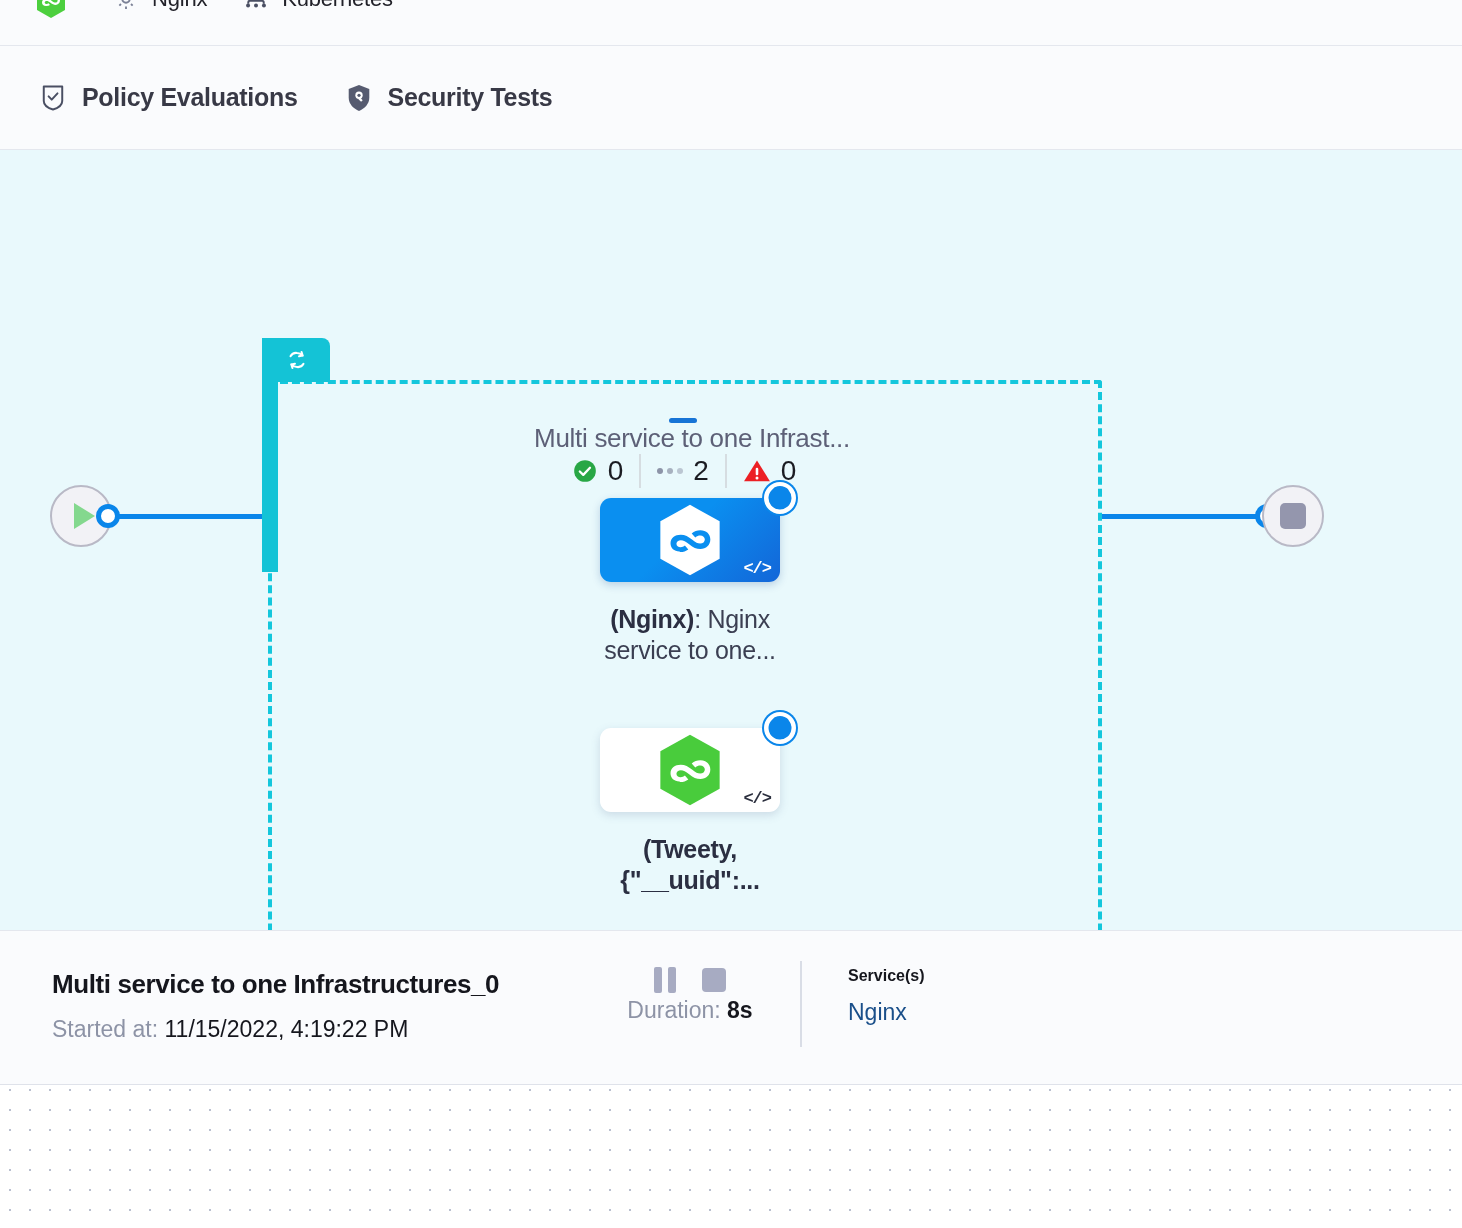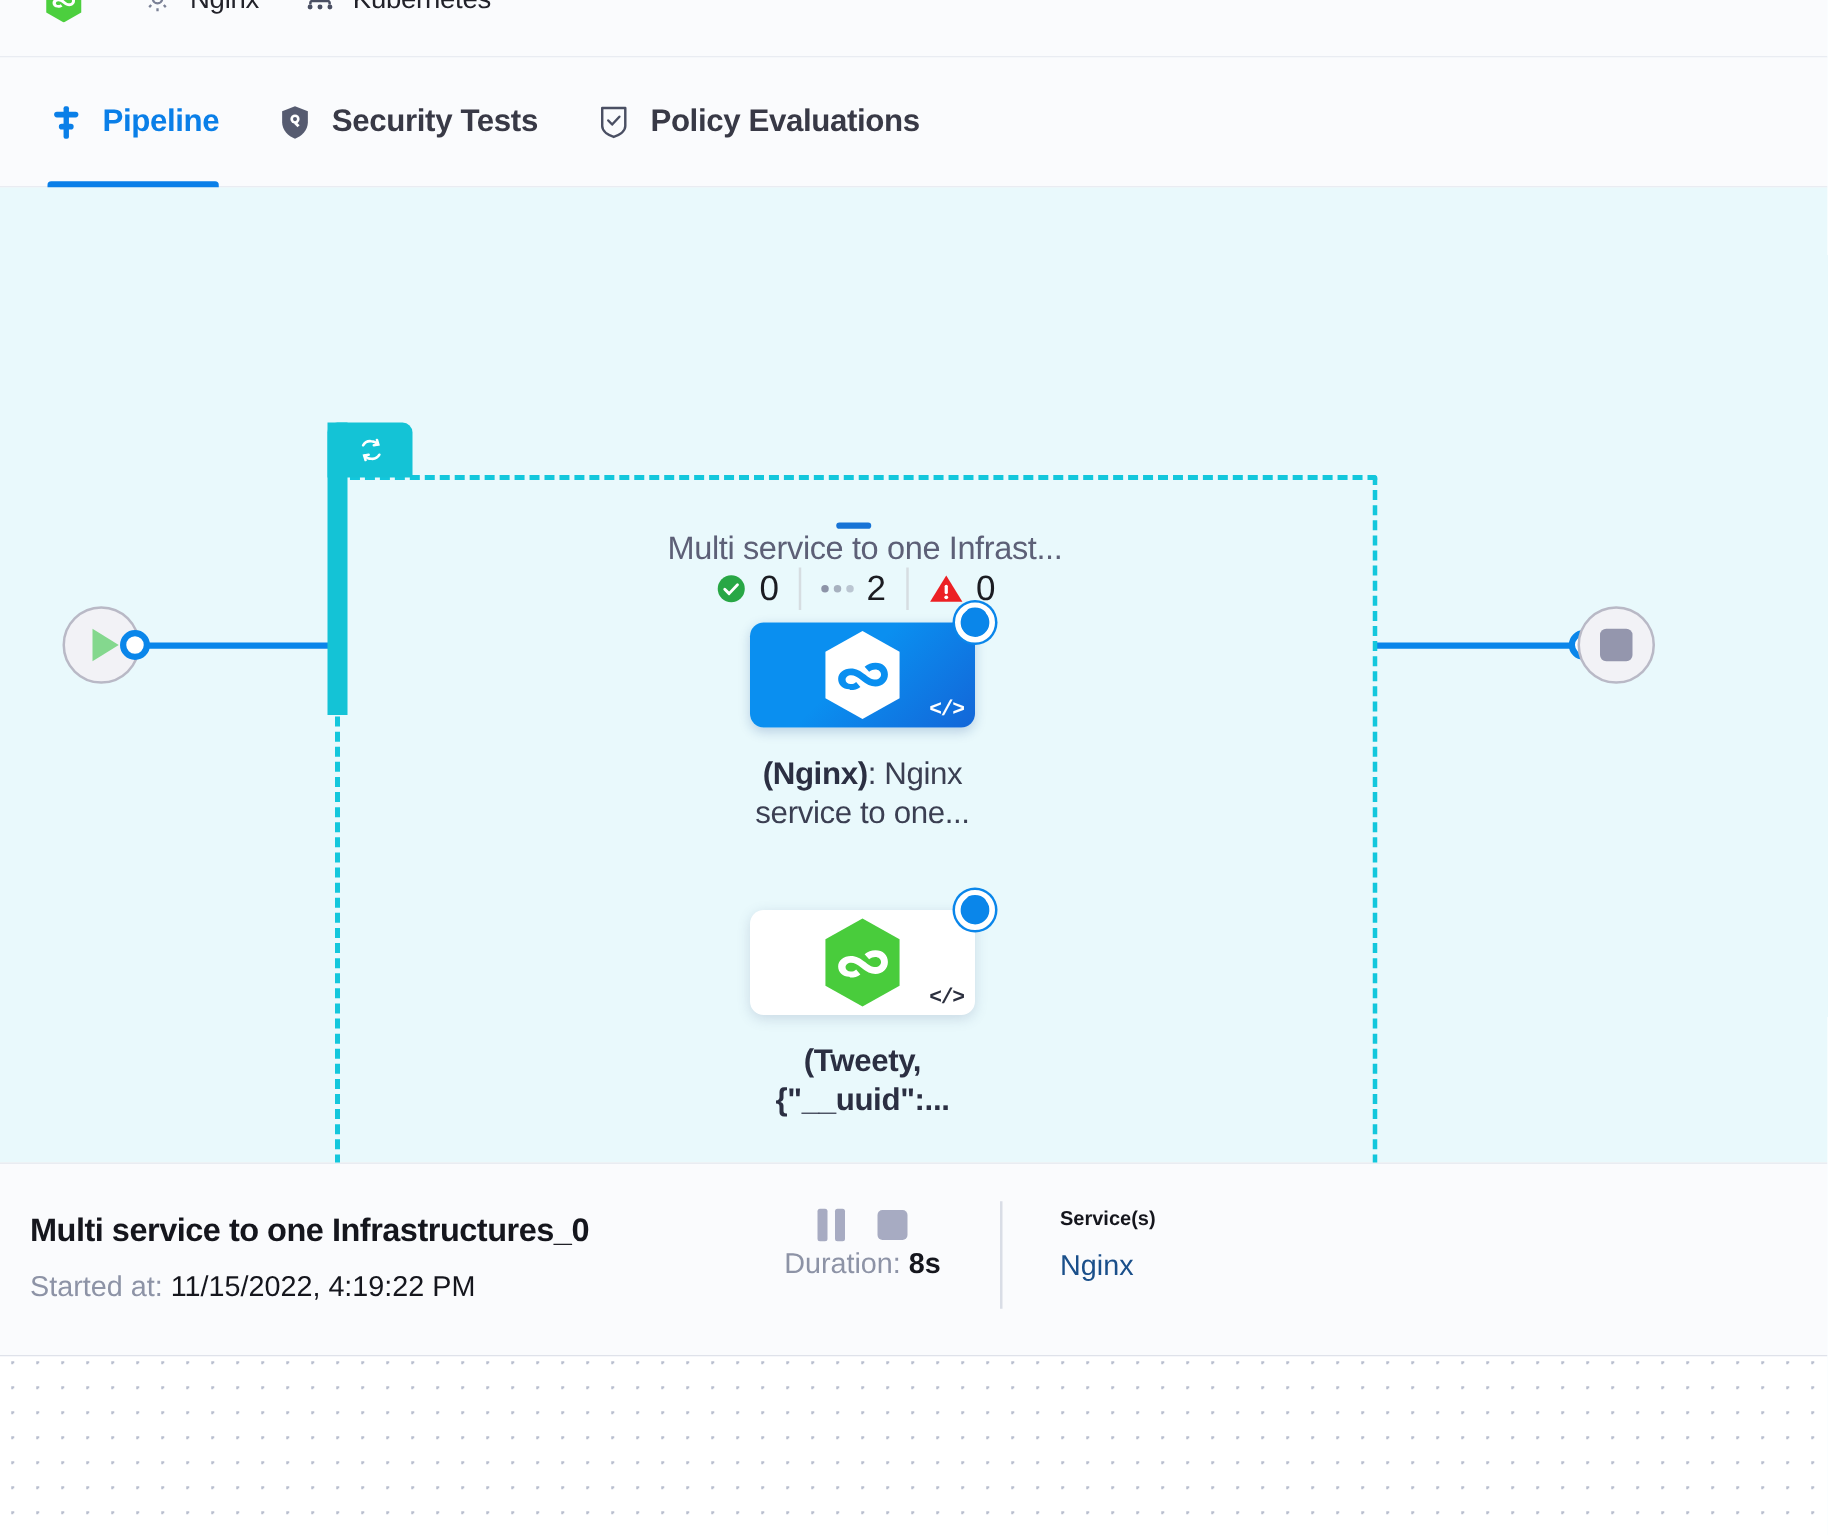--- a/index.html
+++ b/index.html
@@ -163,21 +163,21 @@
   .svc-label.allbold { font-weight: 700; color: #2b2f42; }
 
   
   .detail {
     position: absolute; left: 0; top: 930px; width: 1462px; height: 155px;
     background: #fafbfd;
     border-top: 1px solid #e4e7ee;
     border-bottom: 1px solid #dfe2ea;
     display: flex; align-items: flex-start; overflow: hidden;
   }
-  .d-left { padding: 38px 0 0 24px; width: 580px; flex: 0 0 auto; }
+  .d-left { padding: 38px 0 0 52px; width: 580px; flex: 0 0 auto; }
   .d-title {
     font-size: 26px; font-weight: 700; color: #15161d; letter-spacing: -0.4px;
     white-space: nowrap;
   }
   .d-sub { margin-top: 16px; font-size: 23px; color: #15161d; white-space: nowrap; }
   .d-sub .lbl { color: #8d93a6; }
 
   .d-mid { padding-top: 36px; width: 220px; flex: 0 0 auto; text-align: center; }
   .playctl { display: flex; align-items: center; justify-content: center; gap: 26px; }
   .pause-ico { display: flex; gap: 6px; }
@@ -238,52 +238,42 @@
           <circle cx="12" cy="17.6" r="1.7" fill="#4a4f63" stroke="none"></circle>
           <circle cx="18.8" cy="17.6" r="1.7" fill="#4a4f63" stroke="none"></circle>
         </svg>
       </span>
       <span class="crumb-label">Kubernetes</span>
     </div>
   </div>
 
   <div class="tabbar">
 
-    <div class="tab active">
+
+
+    <div class="tab">
       <span class="tab-ico">
-        <svg width="26" height="28" viewBox="0 0 24 26" fill="#0a7fe8">
-          <rect x="10" y="1" width="4" height="24" rx="1.4"></rect>
-          <rect x="3" y="5" width="18" height="4.2" rx="2.1"></rect>
-          <rect x="6.5" y="14" width="11" height="4.2" rx="2.1"></rect>
-        </svg>
-      </span>
-      <span class="tab-label">Pipeline</span>
-    </div>
-
+        <svg width="28" height="30" viewBox="0 0 24 26" fill="none" stroke="#4a4f63" stroke-width="1.7" stroke-linecap="round" stroke-linejoin="round">
+          <path d="M4 3h16v12.5c0 3.8-4.6 6.4-8 7.5-3.4-1.1-8-3.7-8-7.5V3z"></path>
+          <path d="M8.2 11.6l2.7 2.8 5-5.4"></path>
+        </svg>
+      </span>
+      <span class="tab-label">Policy Evaluations</span>
+    </div>
 
     <div class="tab">
       <span class="tab-ico">
         <svg width="26" height="30" viewBox="0 0 24 26" fill="#565b70">
           <path d="M12 1L2.5 4.6v8.2C2.5 18.6 7 23 12 25c5-2 9.5-6.4 9.5-12.2V4.6L12 1z"></path>
           <circle cx="12" cy="10.5" r="3.4" fill="#ffffff"></circle>
           <circle cx="12" cy="10.5" r="1.5" fill="#565b70"></circle>
           <path d="M12.8 12.4l2.6 2.6-1.5 1.5-2.6-2.6z" fill="#ffffff"></path>
         </svg>
       </span>
       <span class="tab-label">Security Tests</span>
-    </div>
-
-    <div class="tab">
-      <span class="tab-ico">
-        <svg width="28" height="30" viewBox="0 0 24 26" fill="none" stroke="#4a4f63" stroke-width="1.7" stroke-linecap="round" stroke-linejoin="round">
-          <path d="M4 3h16v12.5c0 3.8-4.6 6.4-8 7.5-3.4-1.1-8-3.7-8-7.5V3z"></path>
-          <path d="M8.2 11.6l2.7 2.8 5-5.4"></path>
-        </svg>
-      </span>
-      <span class="tab-label">Policy Evaluations</span>
     </div>
   </div>
 
   <div class="canvas">
 
     <div class="terminus" style="left:50px; top:335px;">
       <div class="play-tri"></div>
     </div>
     <div class="node-dot" style="left:96px; top:354px;"></div>
     <div class="line" style="left:116px; top:364px; width:156px;"></div>

